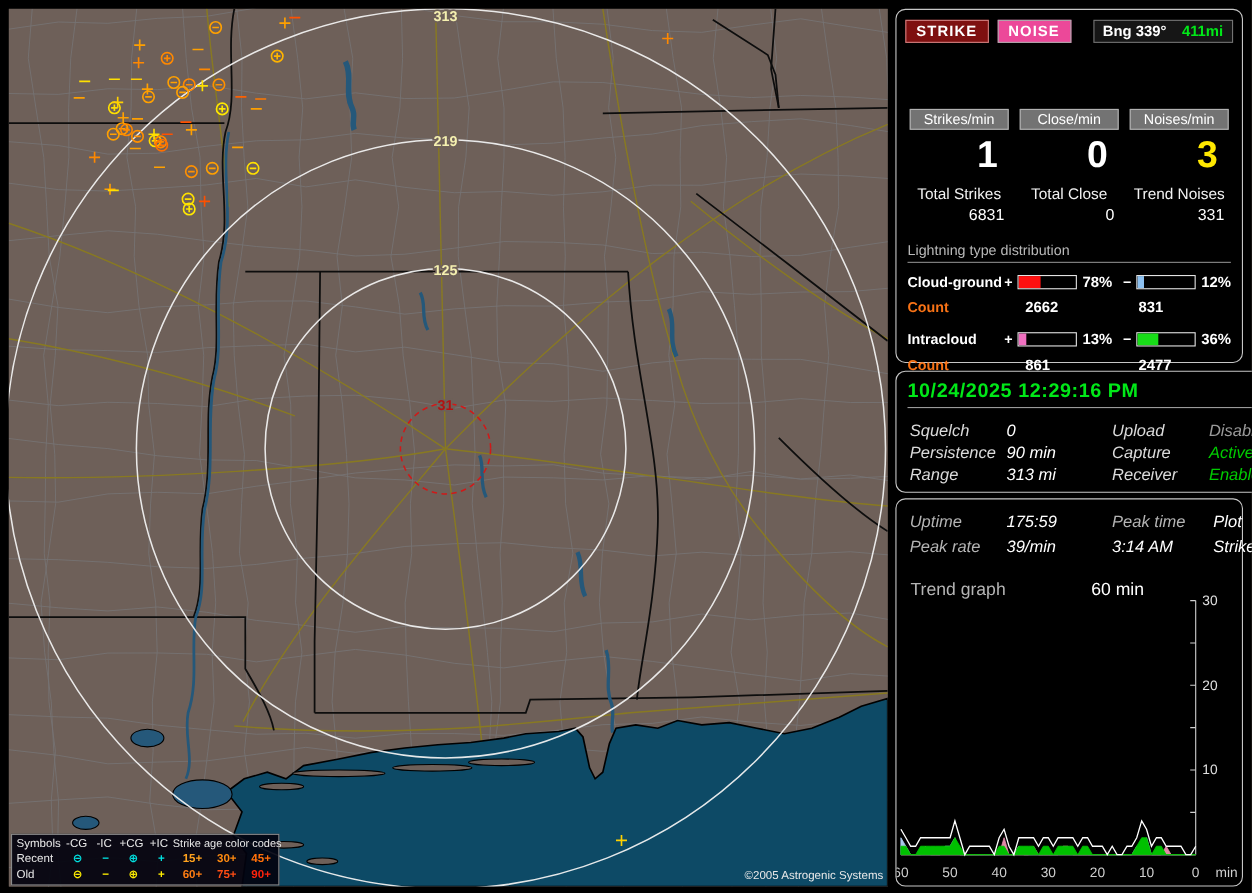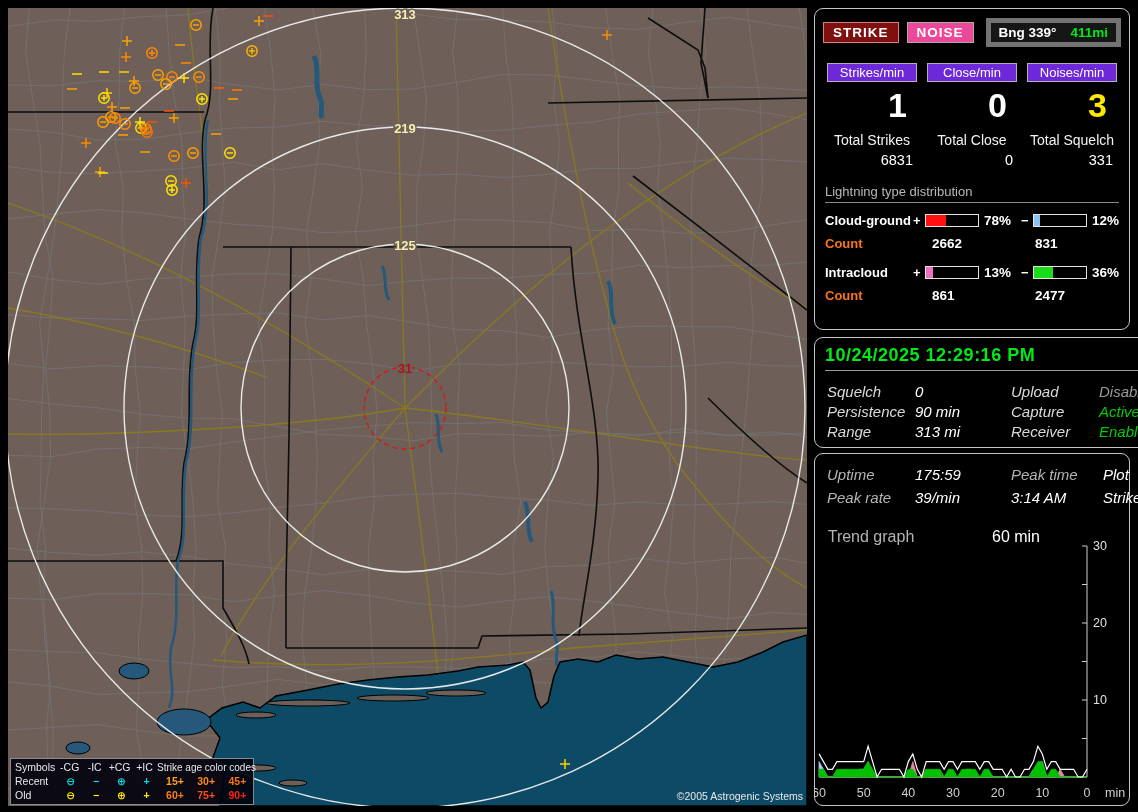--- a/index.html
+++ b/index.html
@@ -26,26 +26,26 @@
   
   .panel{position:absolute;background:#000;border:1px solid #c6c6c6;border-radius:9px;box-sizing:border-box;}
   #panel-top{left:814px;top:8px;width:316px;height:322px;}
   #panel-mid{left:814px;top:337px;width:372px;height:111px;}
   #panel-bot{left:814px;top:453px;width:316px;height:353px;}
   
   .btnrow{display:flex;align-items:center;margin:9px 8px 0 8px;}
   .btn{font-size:13.5px;font-weight:bold;padding:2px 9px;letter-spacing:1px;}
   #btn-strike{background:#7e1010;border:1px solid #d08080;color:#fff;}
   #btn-noise{background:#ec4899;border:1px solid #ababab;color:#fff;margin-left:8px;}
-  #bng-chip{margin-left:auto;background:#161616;border:5px solid #737373;
+  #bng-chip{margin-left:auto;background:#161616;border:1px solid #737373;
     display:flex;gap:14px;padding:2px 8px;font-size:13.5px;font-weight:bold;}
   .stats-grid{display:grid;grid-template-columns:90px 90px 90px;justify-content:space-between;
     padding:0 12px;margin-top:16px;}
-  .chip{background:#6d28d9;border:1px solid #b2b2b2;color:#fff;font-size:13px;
-    text-align:center;height:17px;line-height:17px;}
+  .chip{background:#737373;border:1px solid #b2b2b2;color:#fff;font-size:13px;
+    text-align:center;height:17px;line-height:17px;margin-top:44px;}
   .rate{font-size:34px;font-weight:bold;text-align:right;padding-right:10px;margin-top:4px;line-height:38px;}
   .tlabel{font-size:14px;text-align:center;margin-top:8px;color:#f2f2f2;}
   .tval{font-size:14.5px;text-align:right;padding-right:4px;margin-top:4px;}
   .dist{margin-top:16px;}
   .dist-title{color:#b8b8b8;font-size:13px;margin:0 10px 8px 10px;
     border-bottom:1px solid #8a8a8a;padding-bottom:3px;}
   .dist-row{display:grid;grid-template-columns:88px 12px 54px 42px 12px 54px 40px;
     align-items:center;padding:0 10px;height:18px;}
   .dist-label{font-weight:bold;font-size:13px;}
   .dist-sign{font-weight:bold;font-size:13px;}
@@ -426,21 +426,21 @@
   </div>
   <div class="stats-grid">
     <span class="chip">Strikes/min</span>
     <span class="chip">Close/min</span>
     <span class="chip">Noises/min</span>
     <span class="rate" style="color: rgb(255, 255, 255);">1</span>
     <span class="rate" style="color: rgb(255, 255, 255);">0</span>
     <span class="rate" style="color: rgb(255, 232, 0);">3</span>
     <span class="tlabel">Total Strikes</span>
     <span class="tlabel">Total Close</span>
-    <span class="tlabel">Total Squelch</span>
+    <span class="tlabel">Trend Noises</span>
     <span class="tval">6831</span>
     <span class="tval">0</span>
     <span class="tval">331</span>
   </div>
   <div class="dist">
     <div class="dist-title">Lightning type distribution</div>
     <div class="dist-row">
       <span class="dist-label">Cloud-ground</span>
       <span class="dist-sign">+</span>
       <span class="bar">

